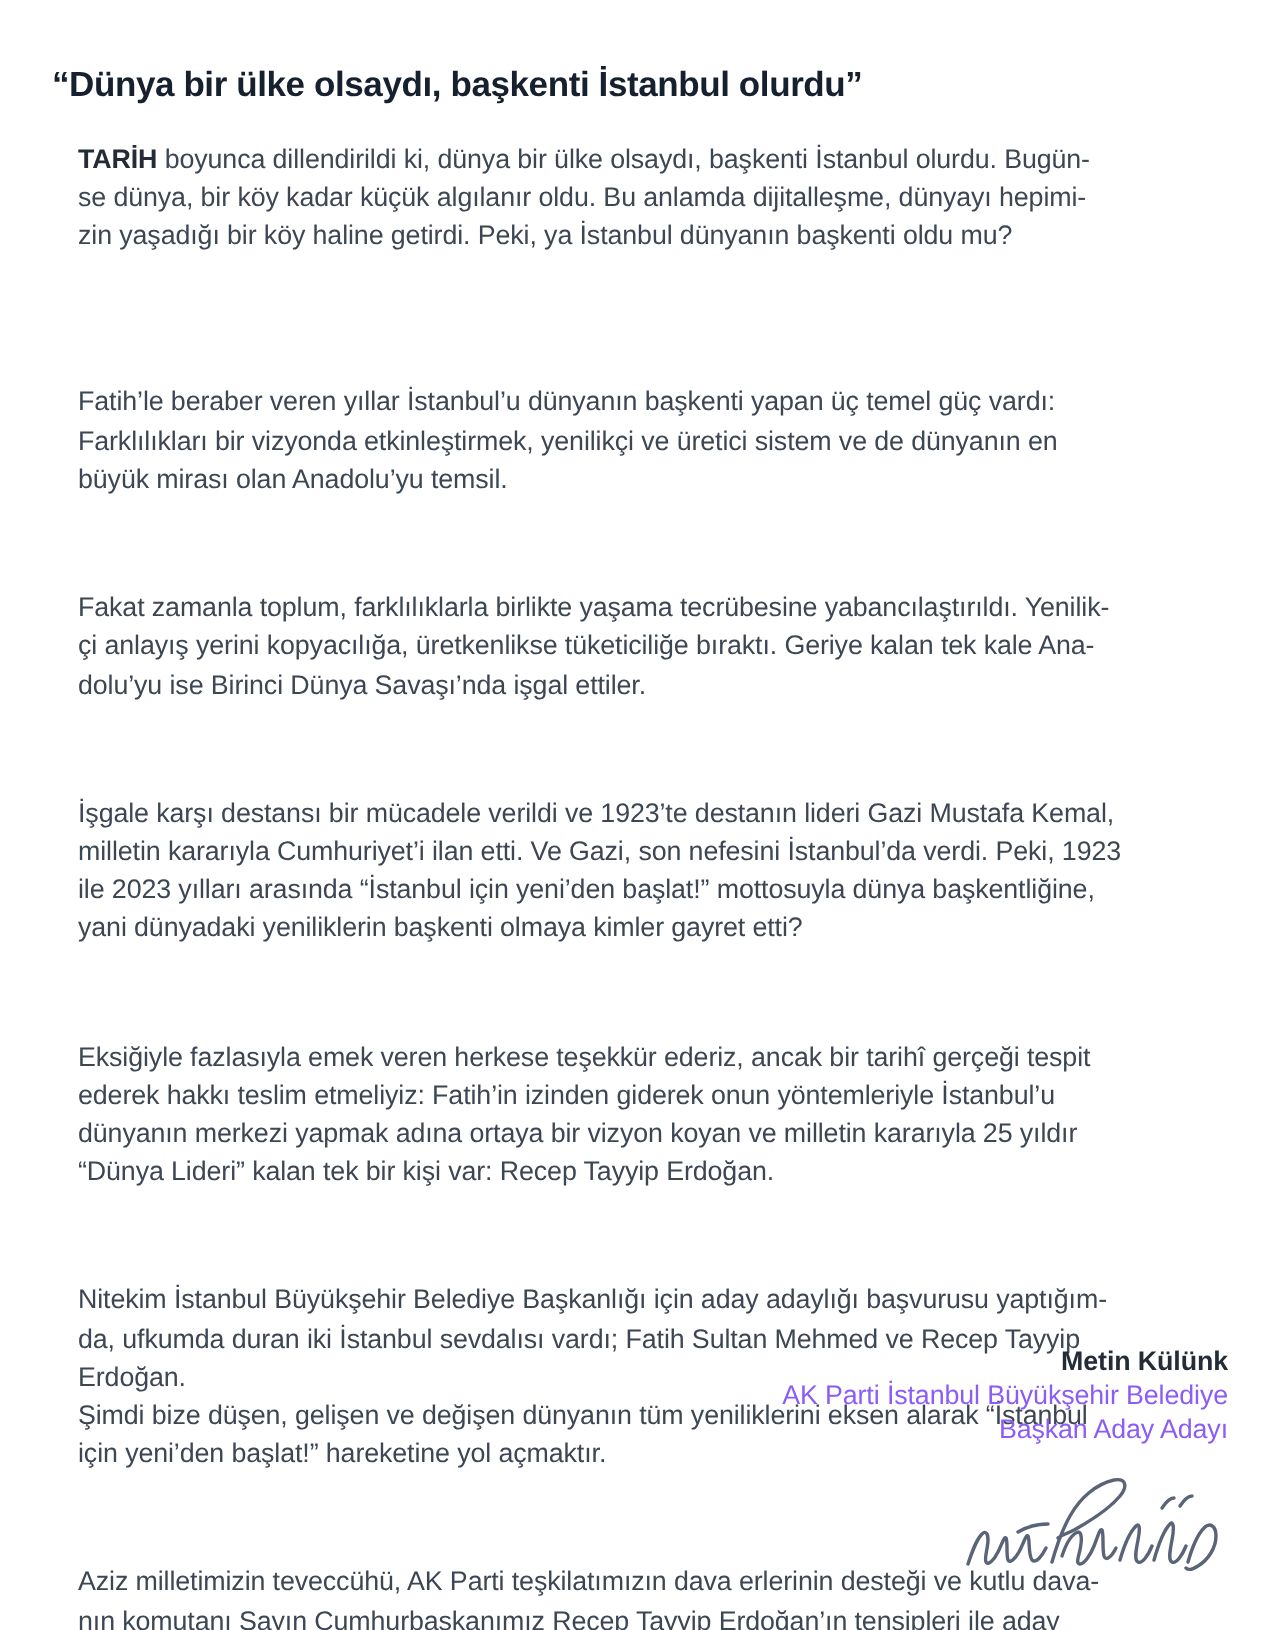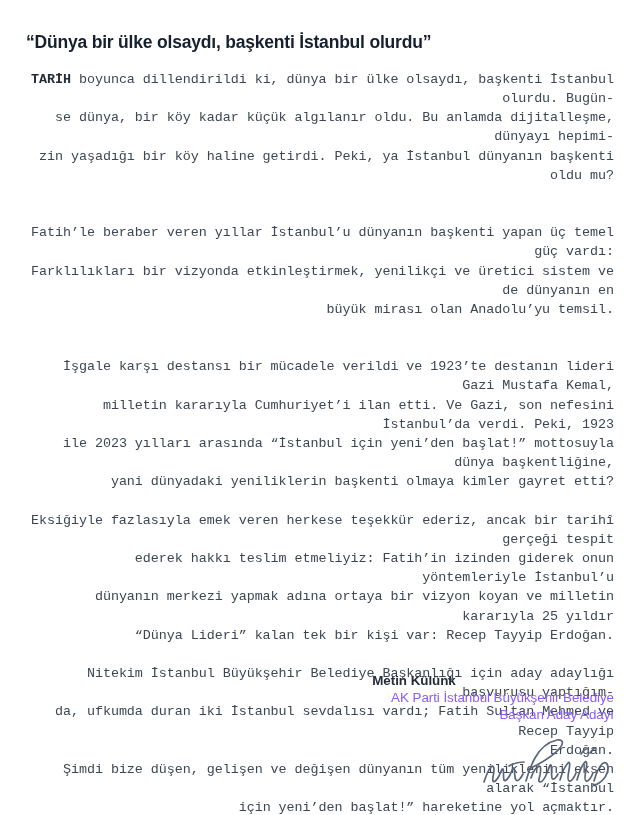--- a/index.html
+++ b/index.html
@@ -34,25 +34,24 @@
     font-weight: bold;
     color: #16202e;
     letter-spacing: -0.2px;
     line-height: 1.25;
     margin: 0 0 16px 0;
   }
   .body-block {
     font-size: 13.4px;
     line-height: 19.2px;
     color: #3d4653;
-    text-align: right;
-    margin: 0;
+    text-align: left;
+    margin: 13px;
     letter-spacing: -0.05px;
     white-space: pre-line;
-    font-family: Liberation Mono, monospace;
   }
   .para-gap {
     height: 19px;
   }
   .lead-in {
     font-weight: bold;
     color: #242c38;
   }
   .signature-block {
     position: absolute;
@@ -60,21 +59,20 @@
     top: 672px;
     width: 400px;
     text-align: right;
   }
   .sig-name {
     font-size: 13.4px;
     font-weight: bold;
     color: #242c38;
     line-height: 17px;
     letter-spacing: -0.05px;
-    text-align: center;
   }
   .sig-role {
     font-size: 13.4px;
     color: #8b5cf6;
     line-height: 17px;
     letter-spacing: -0.05px;
     white-space: pre-line;
   }
   .signature-mark {
     position: absolute;
@@ -106,20 +104,23 @@
 
 
     <div class="para-gap"></div>
 
     <p class="body-block">Fatih’le beraber veren yıllar İstanbul’u dünyanın başkenti yapan üç temel güç vardı:
 Farklılıkları bir vizyonda etkinleştirmek, yenilikçi ve üretici sistem ve de dünyanın en
 büyük mirası olan Anadolu’yu temsil.</p>
 
     <div class="para-gap"></div>
 
+    <p class="body-block">Fakat zamanla toplum, farklılıklarla birlikte yaşama tecrübesine yabancılaştırıldı. Yenilik-
+çi anlayış yerini kopyacılığa, üretkenlikse tüketiciliğe bıraktı. Geriye kalan tek kale Ana-
+dolu’yu ise Birinci Dünya Savaşı’nda işgal ettiler.</p>
 
     <div class="para-gap"></div>
 
     <p class="body-block">İşgale karşı destansı bir mücadele verildi ve 1923’te destanın lideri Gazi Mustafa Kemal,
 milletin kararıyla Cumhuriyet’i ilan etti. Ve Gazi, son nefesini İstanbul’da verdi. Peki, 1923
 ile 2023 yılları arasında “İstanbul için yeni’den başlat!” mottosuyla dünya başkentliğine,
 yani dünyadaki yeniliklerin başkenti olmaya kimler gayret etti?</p>
 
     <div class="para-gap"></div>
 

